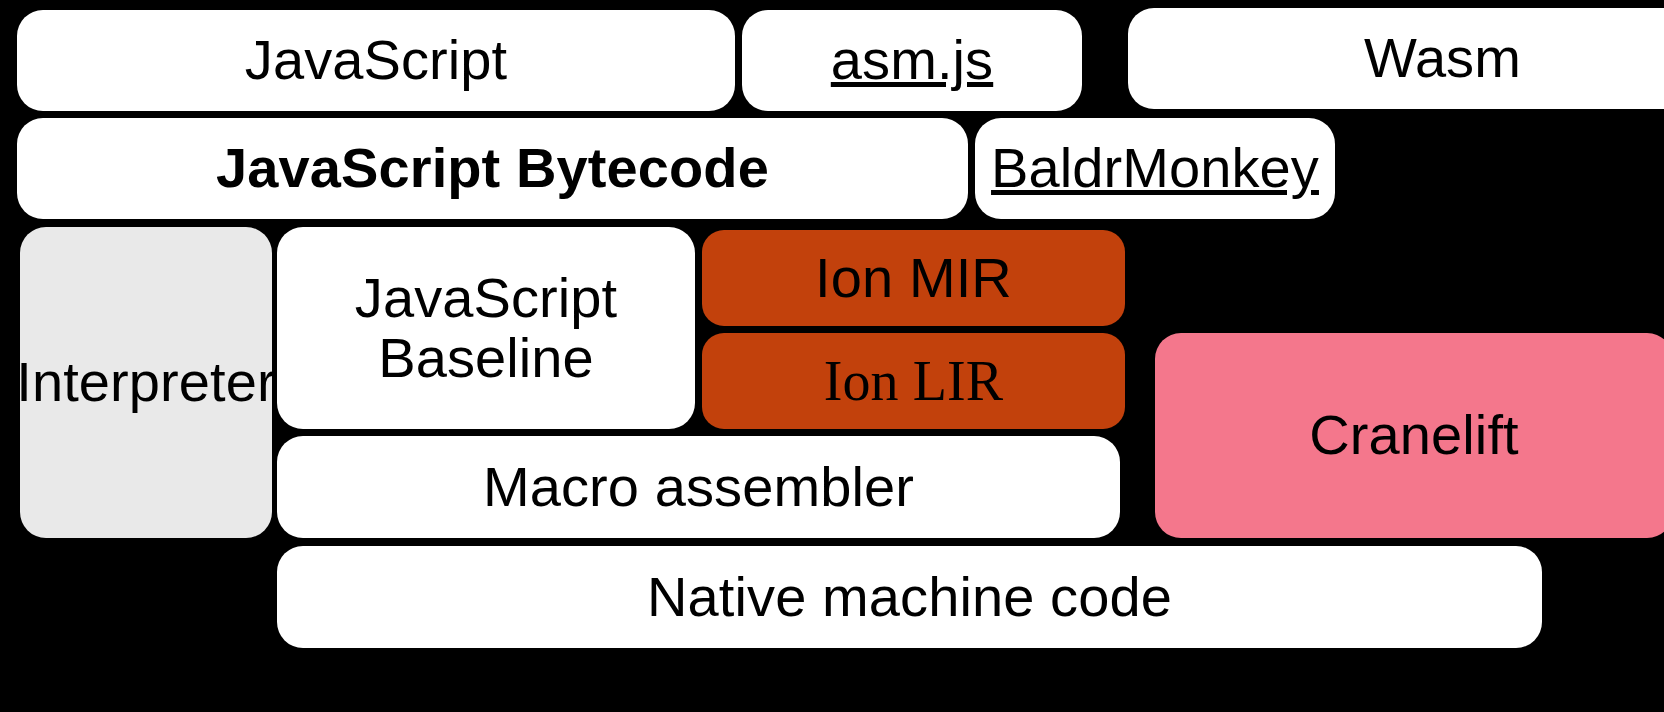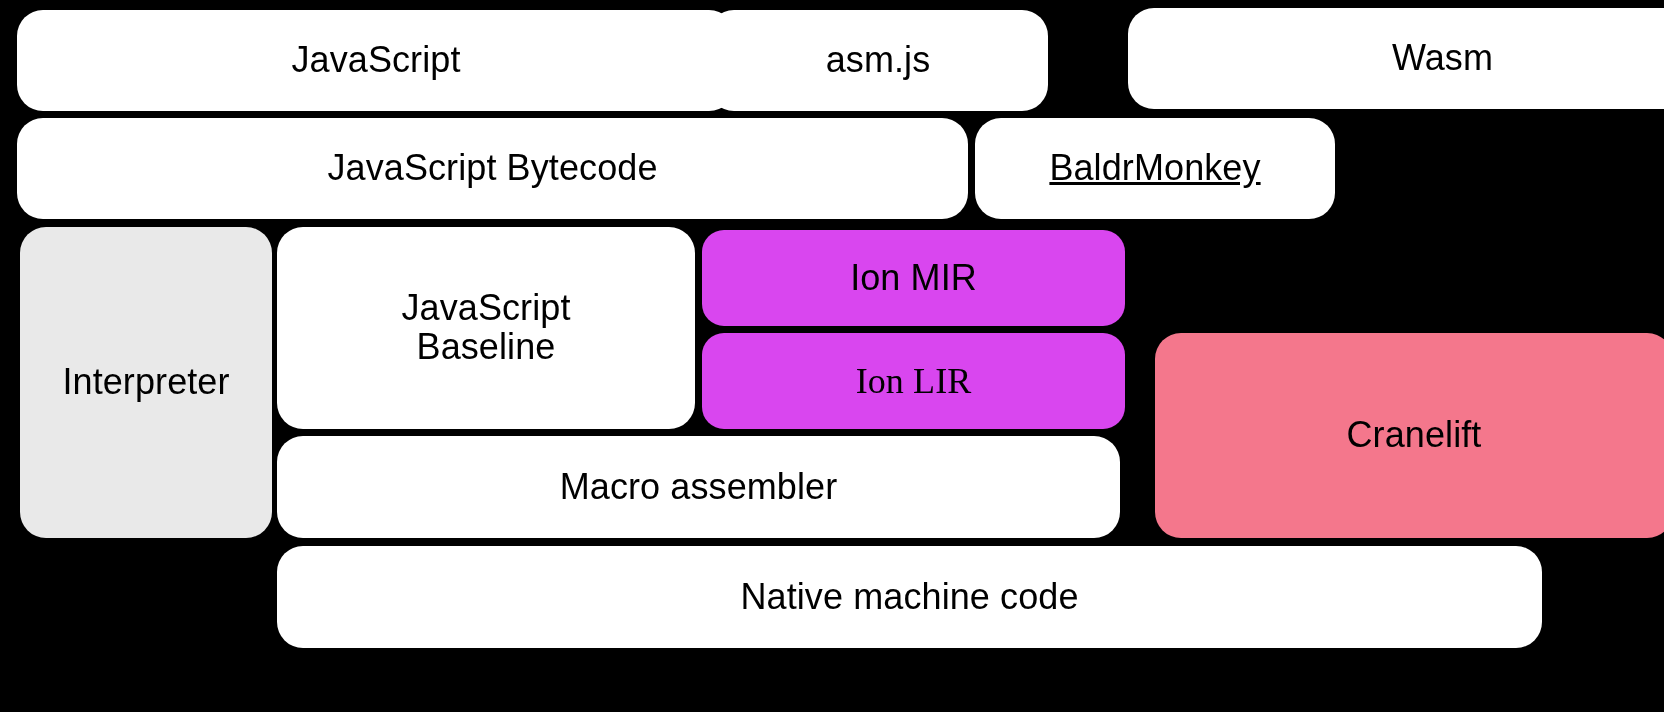--- a/index.html
+++ b/index.html
@@ -18,45 +18,45 @@
   }
   .node {
     position: absolute;
     box-sizing: border-box;
     border-radius: 26px;
     display: flex;
     align-items: center;
     justify-content: center;
     text-align: center;
     color: #000000;
-    font-size: 36px;
+    font-size: 56px;
     line-height: 1.08;
     font-weight: 400;
     letter-spacing: 0.1px;
     white-space: pre-line;
     user-select: none;
   }
   .node.white   { background: #ffffff; }
   .node.grey    { background: #e9e9e9; }
-  .node.green   { background: #d946ef; }
+  .node.green   { background: #c2410c; }
   .node.pink    { background: #f4778c; }
   .node.small-r { border-radius: 22px; }
 </style>
 </head>
 <body>
 
 <div id="stage">
 
   <div class="node white" style="left:17px; top:10px; width:718px; height:101px;">JavaScript</div>
 
-  <div class="node white" style="left:708px; top:10px; width:340px; height:101px;">asm.js</div>
+  <div class="node white" style="left:742px; top:10px; width:340px; height:101px;text-decoration:underline;">asm.js</div>
 
   <div class="node white" style="left:1128px; top:8px; width:629px; height:101px;text-align:right;">Wasm</div>
 
-  <div class="node white" style="left:17px; top:118px; width:951px; height:101px;">JavaScript Bytecode</div>
+  <div class="node white" style="left:17px; top:118px; width:951px; height:101px;font-weight:bold;">JavaScript Bytecode</div>
 
   <div class="node white" style="left:975px; top:118px; width:360px; height:101px;text-decoration:underline;">BaldrMonkey</div>
 
   <div class="node grey" style="left:20px; top:227px; width:252px; height:311px;">Interpreter</div>
 
   <div class="node white" style="left:277px; top:227px; width:418px; height:202px;">JavaScript
 Baseline</div>
 
   <div class="node green small-r" style="left:702px; top:230px; width:423px; height:96px;">Ion MIR</div>
 

